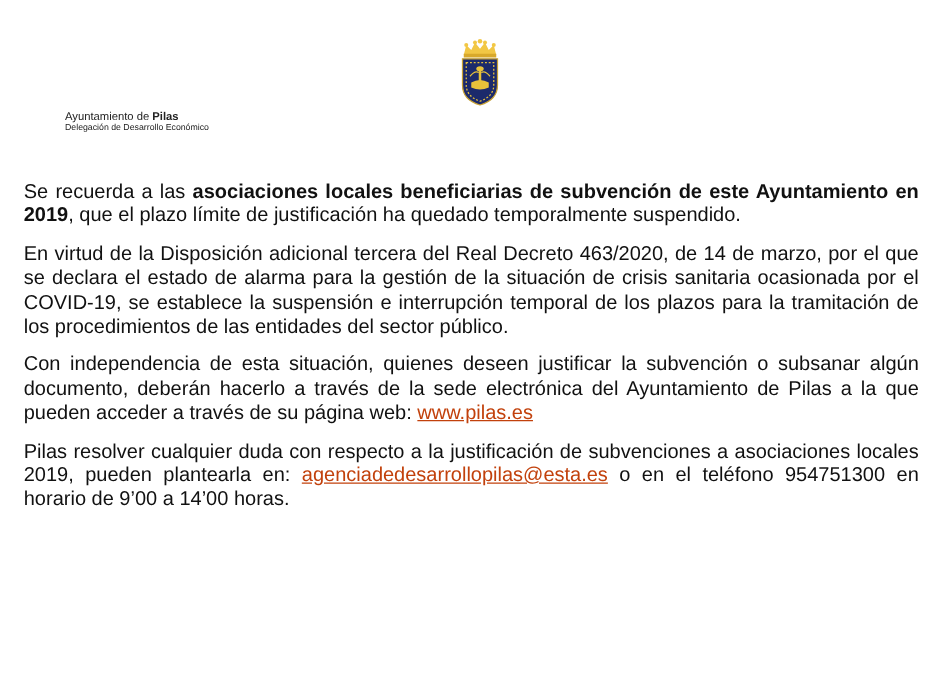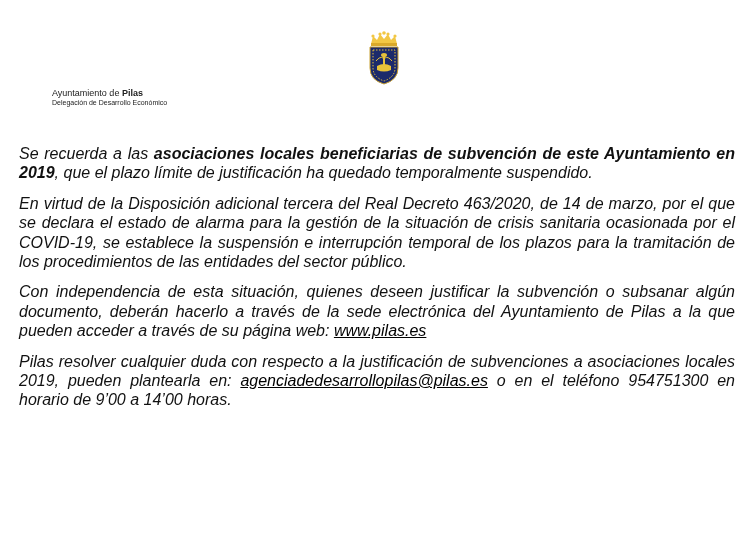--- a/index.html
+++ b/index.html
@@ -43,28 +43,27 @@
       padding-left: 40px;
     }
     .body-text {
       position: absolute;
       left: 19px;
       top: 144px;
       width: 716px;
       font-size: 16px;
       line-height: 19.4px;
       text-align: justify;
-      font-style: italic;
     }
     .body-text p {
       margin: 0 0 11px 0;
     }
     .body-text b { font-weight: bold; }
     a.link {
-      color: #000000;
+      color: #c2410c;
       text-decoration: underline;
     }
   </style>
 </head>
 <body>
 
 <div class="header">
   <svg class="crest" viewBox="0 0 36 56">
 
     <path d="M5 14 L7 6 L11 10 L14 4 L18 9 L22 4 L25 10 L29 6 L31 14 Z" fill="#f2c744"></path>
@@ -88,14 +87,14 @@
   <div class="org-dept">Delegación de Desarrollo Económico</div>
 </div>
 
 <div class="body-text">
   <p><span>Se recuerda a las </span><b>asociaciones locales beneficiarias de subvención de este Ayuntamiento en 2019</b><span>, que el plazo límite de justificación ha quedado temporalmente suspendido.</span></p>
 
   <p>En virtud de la Disposición adicional tercera del Real Decreto 463/2020, de 14 de marzo, por el que se declara el estado de alarma para la gestión de la situación de crisis sanitaria ocasionada por el COVID-19, se establece la suspensión e interrupción temporal de los plazos para la tramitación de los procedimientos de las entidades del sector público.</p>
 
   <p><span>Con independencia de esta situación, quienes deseen justificar la subvención o subsanar algún documento, deberán hacerlo a través de la sede electrónica del Ayuntamiento de Pilas a la que pueden acceder a través de su página web: </span><a class="link" href="www.pilas.es">www.pilas.es</a></p>
 
-  <p><span>Pilas resolver cualquier duda con respecto a la justificación de subvenciones a asociaciones locales 2019, pueden plantearla en: </span><a class="link">agenciadedesarrollopilas@pilas.es</a><span> o en el teléfono 954751300  en horario de 9’00 a 14’00 horas.</span></p>
+  <p><span>Pilas resolver cualquier duda con respecto a la justificación de subvenciones a asociaciones locales 2019, pueden plantearla en: </span><a class="link">agenciadedesarrollopilas@esta.es</a><span> o en el teléfono 954751300  en horario de 9’00 a 14’00 horas.</span></p>
 </div>
 
 </body></html>

